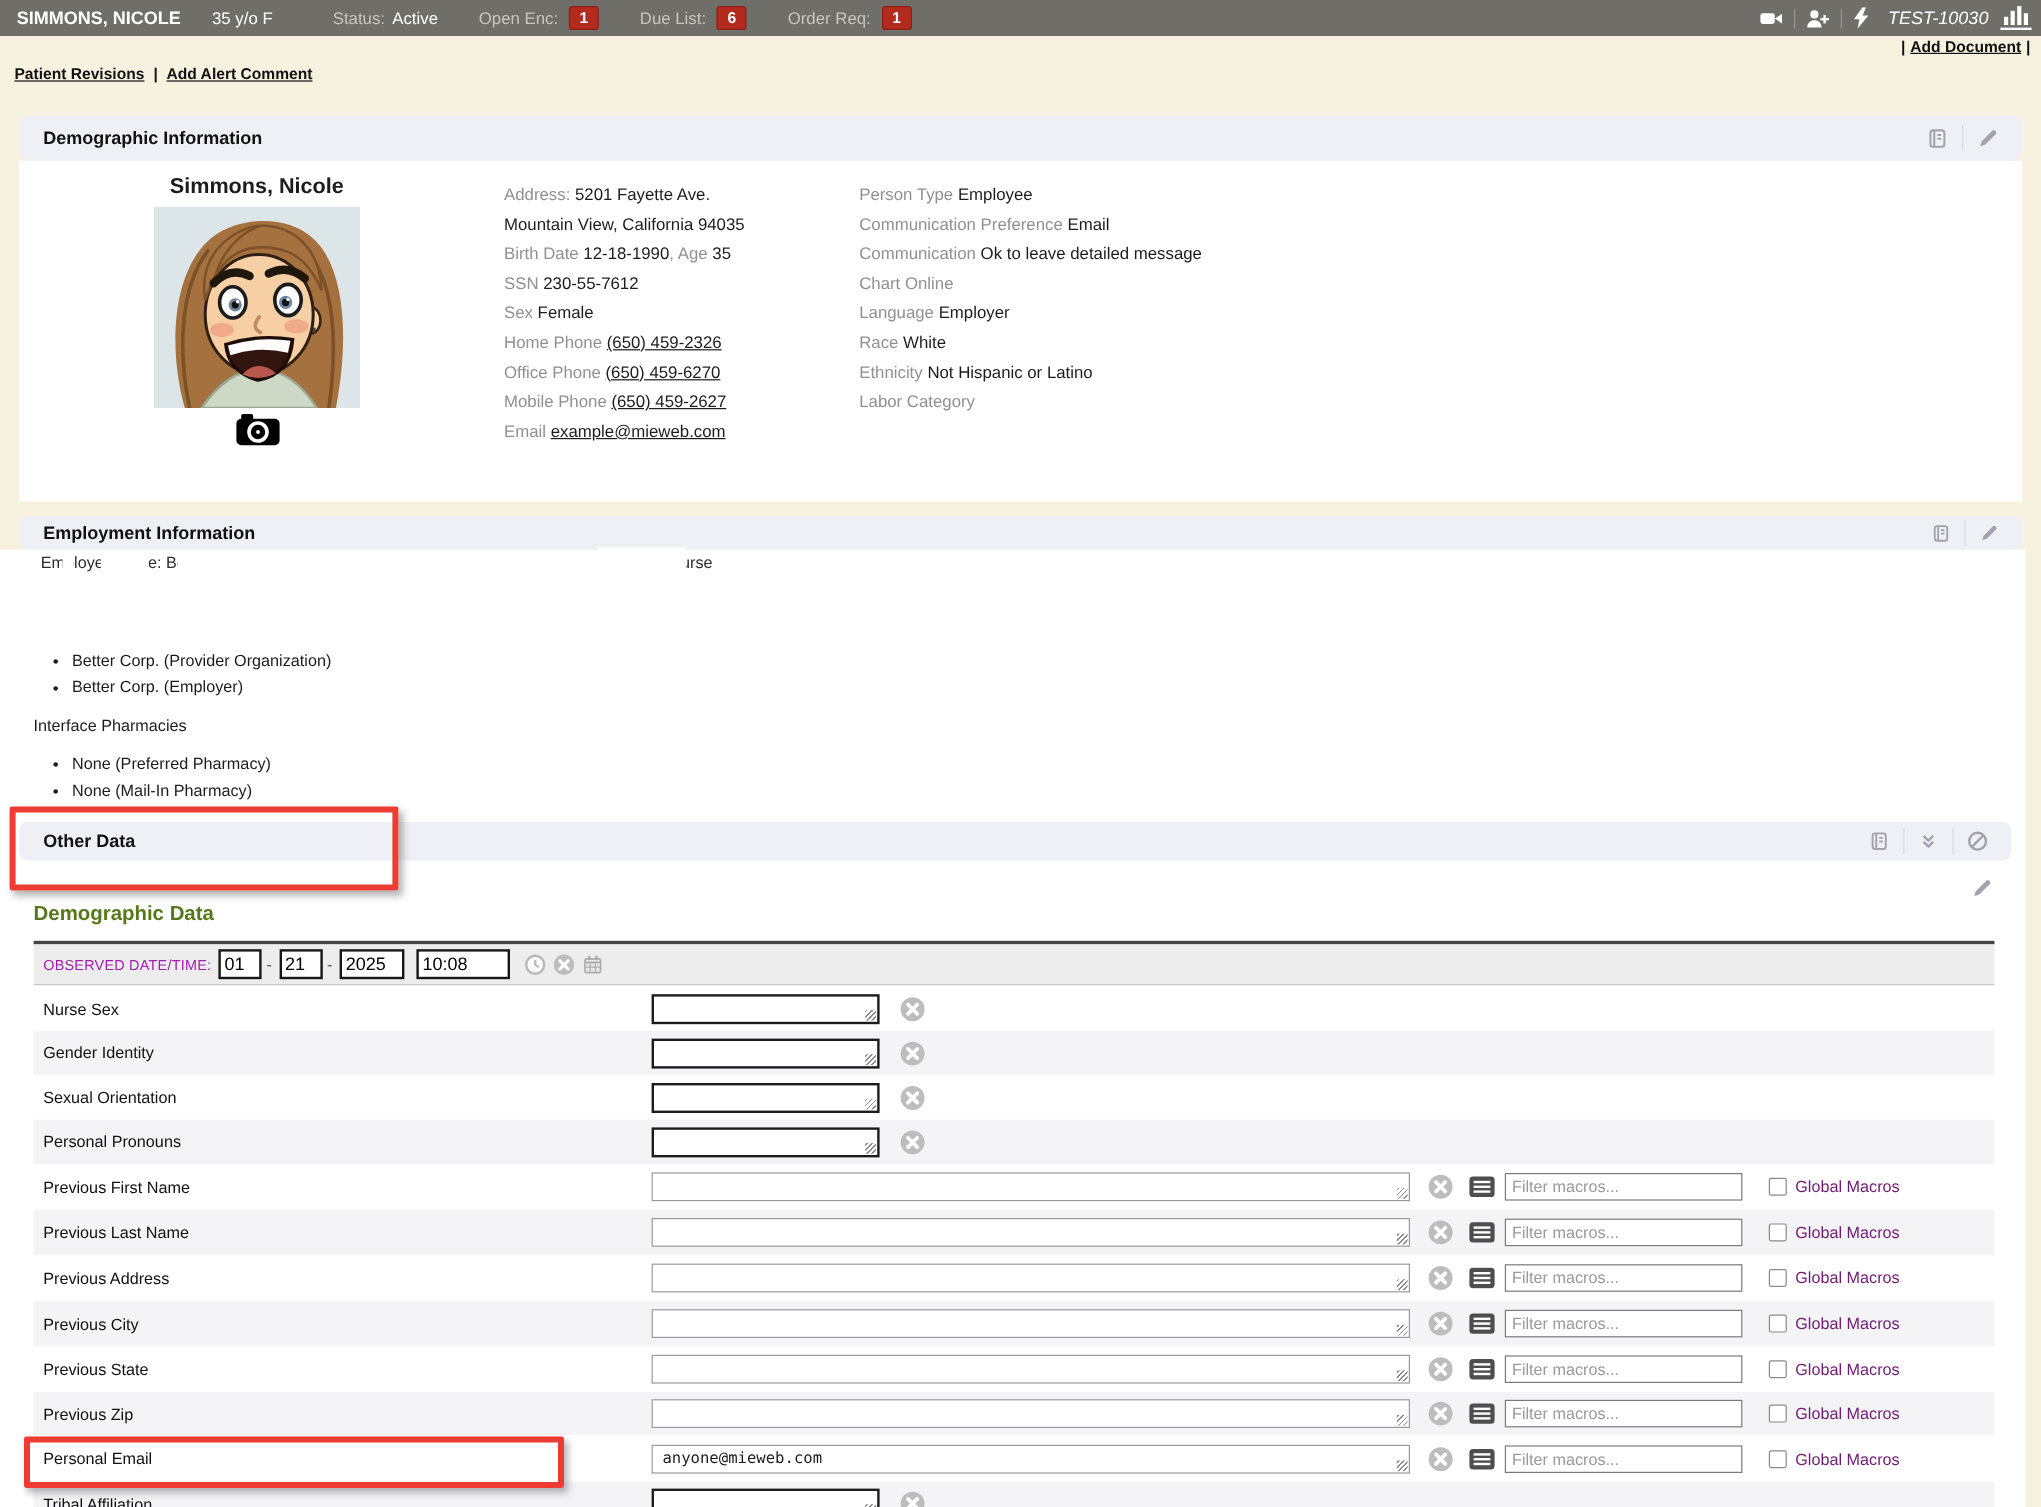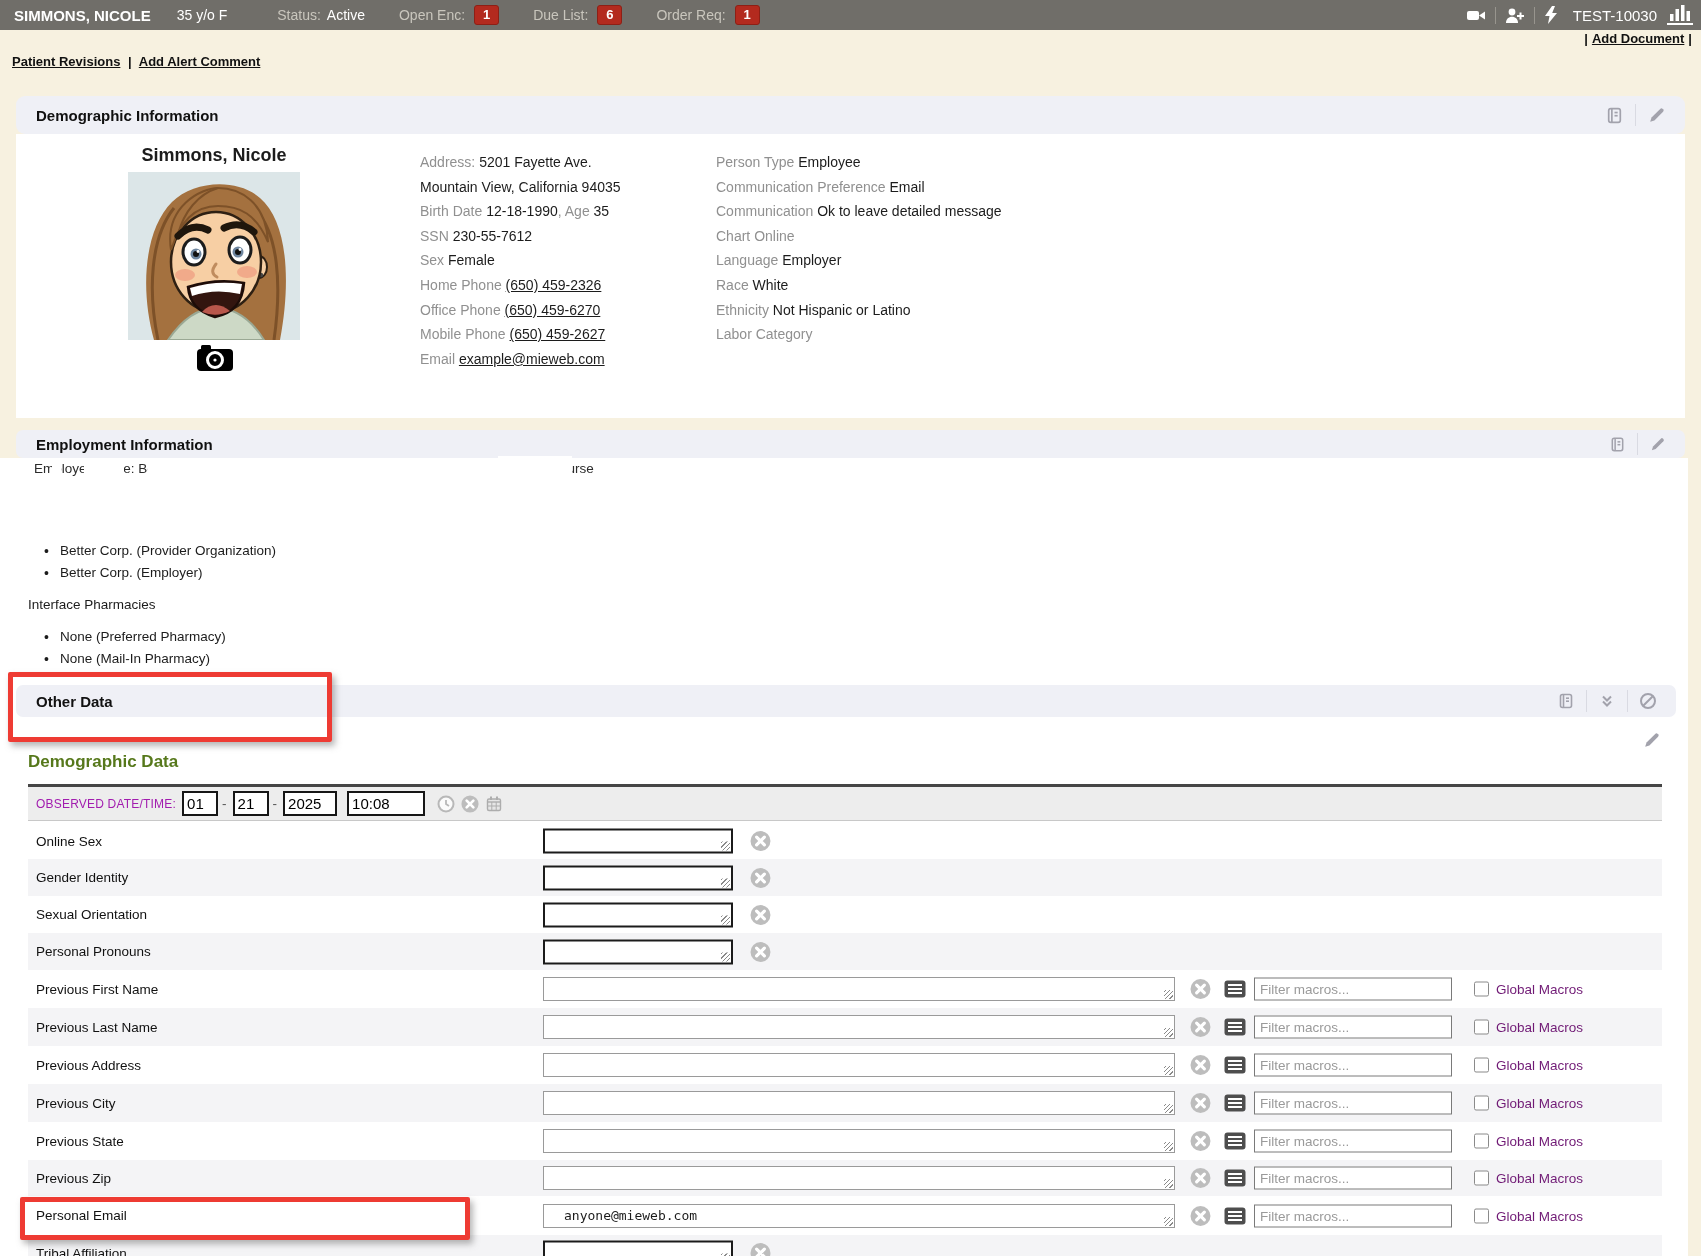--- a/index.html
+++ b/index.html
@@ -10,21 +10,21 @@
   .topbar{position:absolute;top:0;left:0;width:1701px;height:30px;background:#706e69;display:flex;align-items:center;z-index:10;padding:0;box-sizing:border-box;}
   .tb-name{color:#fff;font-weight:bold;font-size:15px;margin-left:14px;}
   .tb-age{color:#fff;font-size:14px;margin-left:26px;}
   .tb-lbl{color:#c9c6bd;font-size:14px;margin-left:50px;}
   .tb-lbl.tight{margin-left:34px;}
   .tb-val{color:#fff;font-size:14px;margin-left:6px;}
   .badge{display:inline-block;min-width:13px;margin-left:9px;padding:1px 5px 2px;background:#b32a1e;border:1px solid #8e1f15;border-radius:3px;color:#fff;font-weight:bold;font-size:13px;text-align:center;line-height:15px;}
   .tb-right{margin-left:auto;display:flex;align-items:center;margin-right:8px;}
   .tb-ic{display:inline-flex;align-items:center;margin:0 9px;cursor:pointer;}
   .tb-div{width:1px;height:17px;background:#98958e;}
-  .tb-chart{color:#fff;font-size:15px;margin:0 10px 0 6px;}
+  .tb-chart{color:#fff;font-size:15px;margin:0 10px 0 6px;font-style:italic;}
   .tb-chart-ic{border-bottom:2px solid #fff;padding:0 2px 2px;display:inline-flex;}
 
   
   .adddoc{position:absolute;top:31px;right:5px;font-size:13px;font-weight:bold;z-index:5;}
   .adddoc a{color:#111;text-decoration:underline;cursor:pointer;}
   .plinks{position:absolute;top:54px;left:12px;font-size:13px;font-weight:bold;z-index:5;}
   .plinks a{color:#111;text-decoration:underline;cursor:pointer;}
   .pipe{color:#111;padding:0 4px;}
 
   
@@ -67,21 +67,21 @@
   .obsep{color:#555;margin-left:4px;}
   .obs-ic{display:inline-flex;margin-left:6px;cursor:pointer;}
 
   .ftable{position:absolute;left:28px;top:0;width:1634px;height:1256px;z-index:2;}
   .frow{position:absolute;left:0;width:100%;background:#fff;display:flex;align-items:center;}
   .frow.alt{background:#f4f4f6;}
   .flabel{margin-left:8px;font-size:13.5px;color:#111;}
   .sinput{position:absolute;left:515px;top:50%;transform:translateY(-50%);width:186px;height:21px;background:#fff;border:2px solid #1b1b1b;}
   .sinput::after,.tarea::after{content:"";position:absolute;right:1px;bottom:1px;width:9px;height:9px;background:repeating-linear-gradient(315deg,transparent 0 2px,#8a8a8a 2px 3px);}
   .tarea{position:absolute;left:515px;top:50%;transform:translateY(-50%);width:632px;height:24px;background:#fff;border:1px solid #9a9a9a;box-sizing:border-box;}
-  .tarea.mono{font-family:"DejaVu Sans Mono","Liberation Mono",monospace;font-size:13px;line-height:22px;padding:0 20px;}
+  .tarea.mono{font-family:"DejaVu Sans Mono","Liberation Mono",monospace;font-size:13px;line-height:22px;padding:0 8px;}
   .xbtn{position:absolute;left:722px;top:50%;transform:translateY(-50%);display:inline-flex;cursor:pointer;}
   .xbtn.mx{left:1162px;}
   .listbtn{position:absolute;left:1196px;top:50%;transform:translateY(-50%);display:inline-flex;cursor:pointer;}
   .fmacro{position:absolute;left:1226px;top:50%;transform:translateY(-50%);width:186px;height:21px;border:1px solid #7a7a7a;font-family:"Liberation Sans",sans-serif;font-size:13.5px;padding:0 5px;}
   .fmacro::placeholder{color:#9a9a9a;}
   .cbox{position:absolute;left:1446px;top:50%;transform:translateY(-50%);width:13px;height:13px;background:#fff;border:1px solid #8a8a8a;border-radius:2px;cursor:pointer;}
   .cblabel{position:absolute;left:1468px;top:50%;transform:translateY(-50%);font-size:13.5px;color:#701a75;}
   .pencil-lone{position:absolute;left:1642px;top:731px;z-index:2;cursor:pointer;}
 </style>
 </head>
@@ -330,21 +330,21 @@
           <line x1="11.2" y1="7" x2="11.2" y2="15.5" stroke="#adadad" stroke-width="1"></line>
           <line x1="2.5" y1="11" x2="15.5" y2="11" stroke="#adadad" stroke-width="1"></line>
           <rect x="5" y="1.5" width="2" height="3.5" fill="#adadad"></rect>
           <rect x="11" y="1.5" width="2" height="3.5" fill="#adadad"></rect>
         </svg>
     </span>
   </div>
 
   <div class="ftable" id="ftable">
       <div class="frow" style="top: 823px; height: 36px;">
-        <span class="flabel">Online Sex</span>
+        <span class="flabel">Nurse Sex</span>
         <div class="sinput"></div>
         <span class="xbtn">
           <svg width="21" height="21" viewBox="0 0 20 20">
             <circle cx="10" cy="10" r="9.5" fill="#bdbdbd"></circle>
             <path d="M6.3 6.3 L13.7 13.7 M13.7 6.3 L6.3 13.7" stroke="#fff" stroke-width="3" stroke-linecap="round"></path>
           </svg>
         </span>
       </div>
       <div class="frow alt" style="top: 859px; height: 37px;">
         <span class="flabel">Gender Identity</span>

